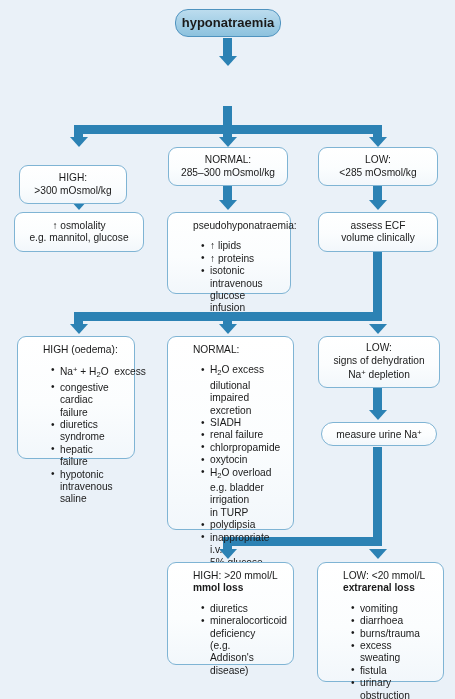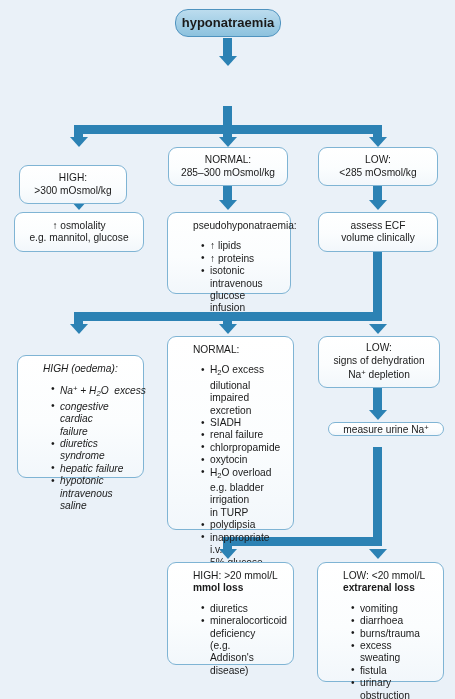--- a/index.html
+++ b/index.html
@@ -167,21 +167,21 @@
   </div>
 
   <div class="vline" style="left:373px; top:252px; width:9px; height:69px;"></div>
   <div class="hline" style="left:74px; top:312px; width:308px; height:9px;"></div>
   <div class="vline" style="left:74px; top:312px; width:9px; height:15px;"></div>
   <div class="arrowhead" style="left:69.5px; top:324px;"></div>
   <div class="vline" style="left:223px; top:312px; width:9px; height:15px;"></div>
   <div class="arrowhead" style="left:218.5px; top:324px;"></div>
   <div class="arrowhead" style="left:368.5px; top:324px;"></div>
 
-  <div class="node listbox" style="left:17px; top:355px; width:127px; height:123px;font-style:italic;">
+  <div class="node listbox" style="left:17px; top:336px; width:118px; height:123px;">
     <span class="ttl">HIGH (oedema):</span>
     <ul class="bullets">
       <li><span class="nb">Na<span class="sup">+</span> + H<span class="sub">2</span>O&nbsp; excess</span></li>
       <li>congestive cardiac<br>failure</li>
       <li>diuretics syndrome</li>
       <li>hepatic failure</li>
       <li>hypotonic intravenous<br>saline</li>
     </ul>
   </div>
 
@@ -203,21 +203,21 @@
     <span>
       <span class="ttl">LOW:</span>
       <span class="ttl">signs of dehydration</span>
       <span class="ttl">Na<span class="sup">+</span> depletion</span>
     </span>
   </div>
 
   <div class="vline" style="left:373px; top:388px; width:9px; height:26px;"></div>
   <div class="arrowhead" style="left:368.5px; top:410px;"></div>
 
-  <div class="node pill centered" style="left:328px; top:422px; width:116px; height:14px;">
+  <div class="node pill centered" style="left:321px; top:422px; width:116px; height:24px;">
     <span>measure urine Na<span class="sup">+</span></span>
   </div>
 
   <div class="vline" style="left:373px; top:447px; width:9px; height:99px;"></div>
   <div class="hline" style="left:223px; top:537px; width:159px; height:9px;"></div>
   <div class="vline" style="left:223px; top:537px; width:9px; height:15px;"></div>
   <div class="arrowhead" style="left:218.5px; top:549px;"></div>
   <div class="arrowhead" style="left:368.5px; top:549px;"></div>
 
   <div class="node listbox" style="left:167px; top:562px; width:127px; height:103px;">

